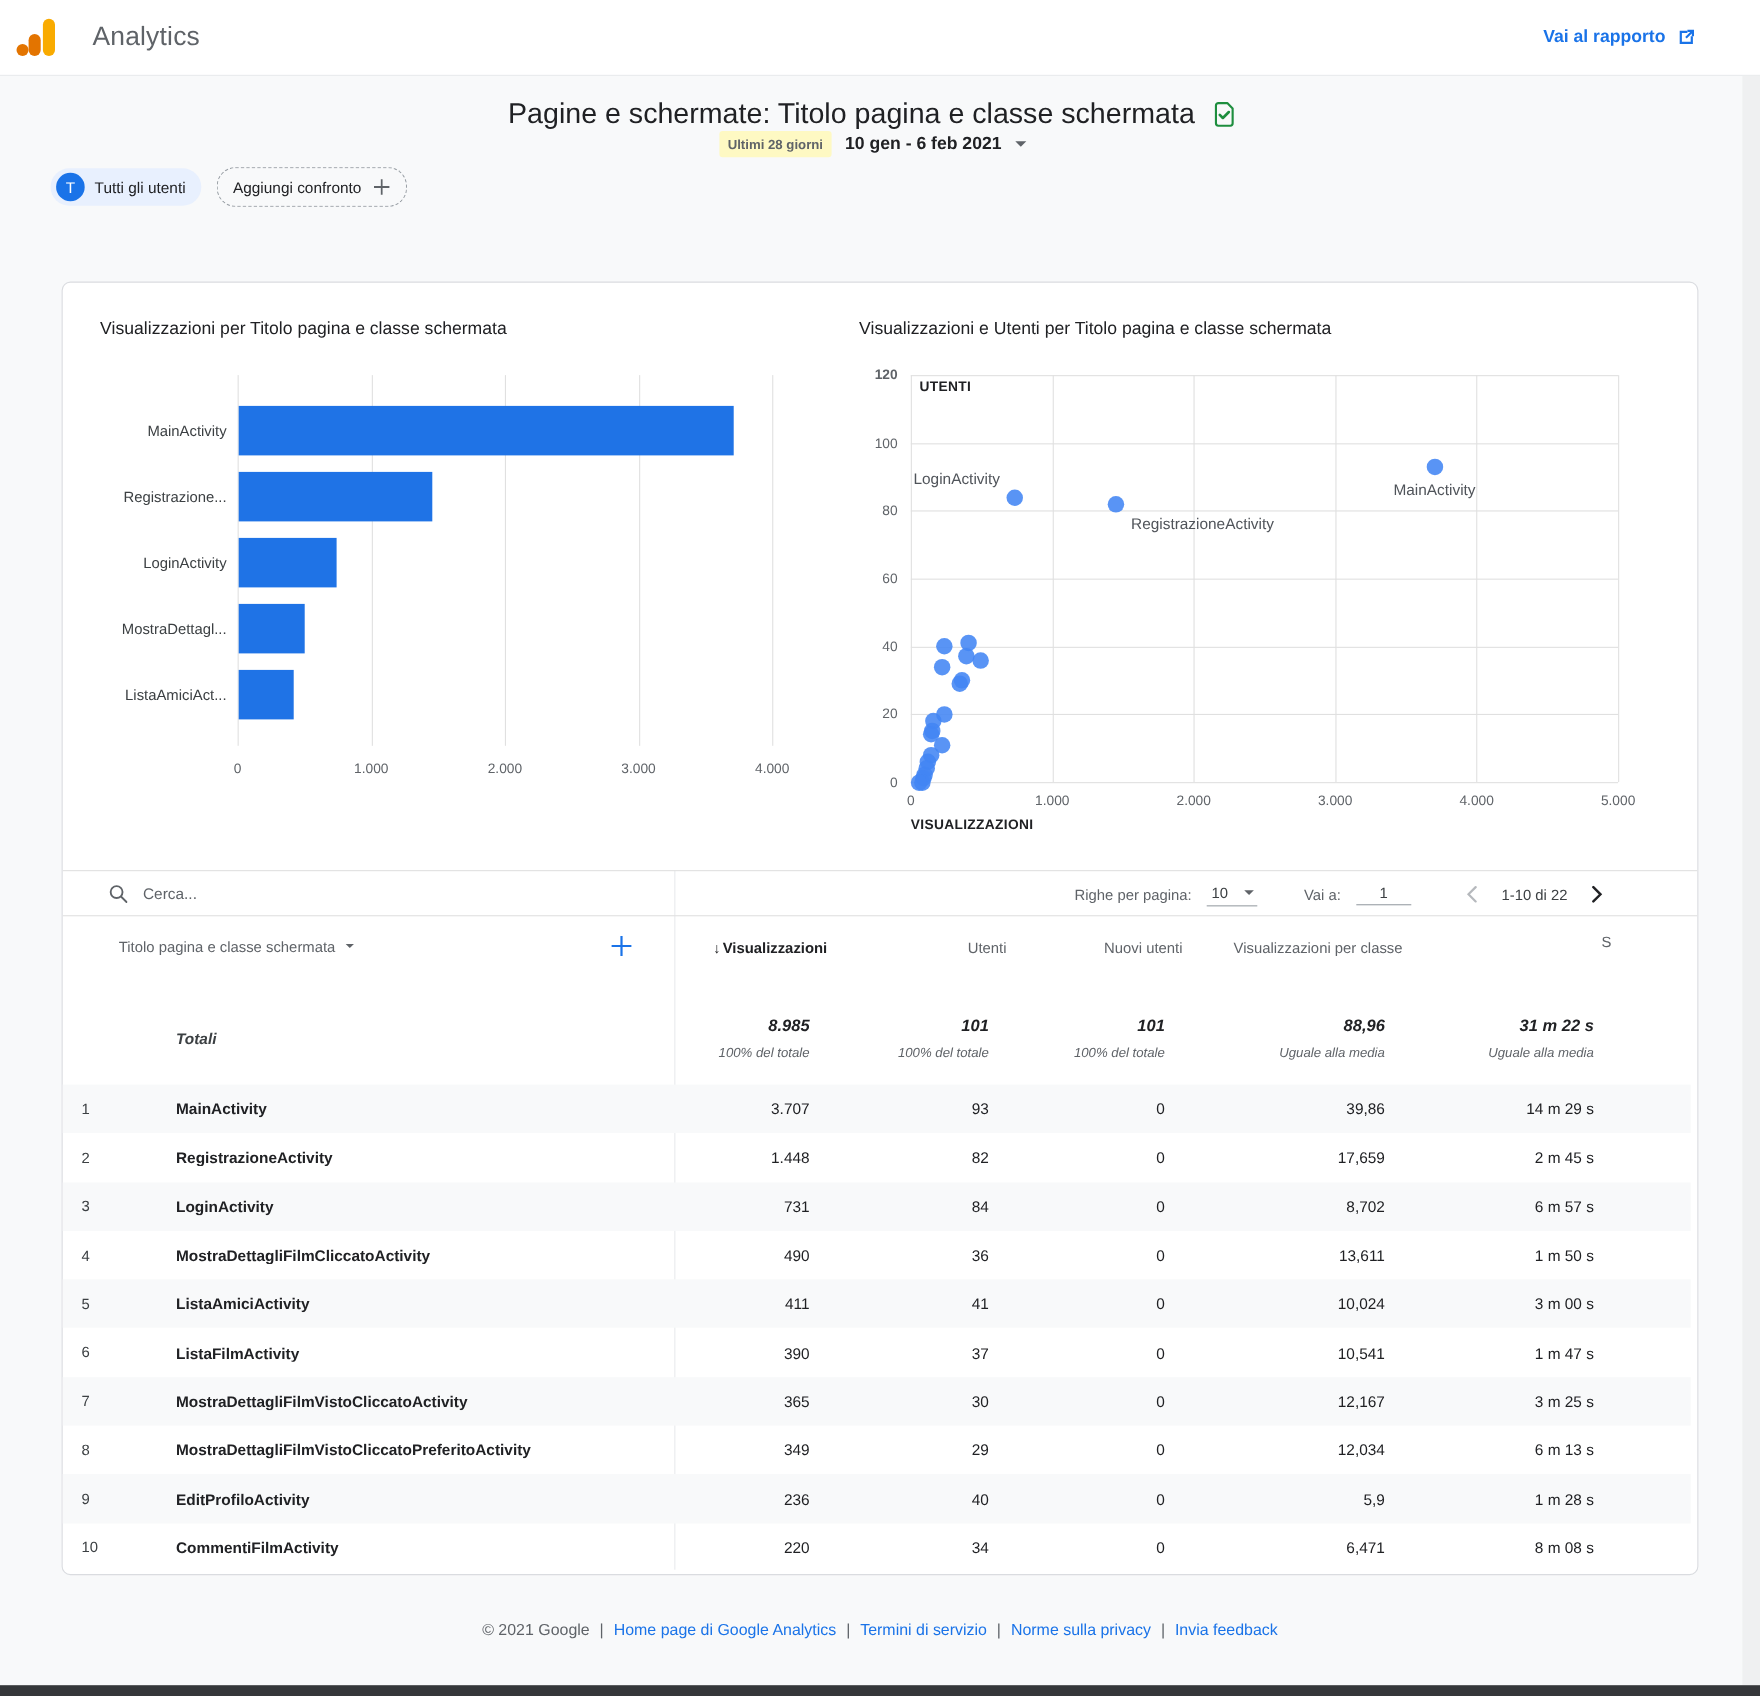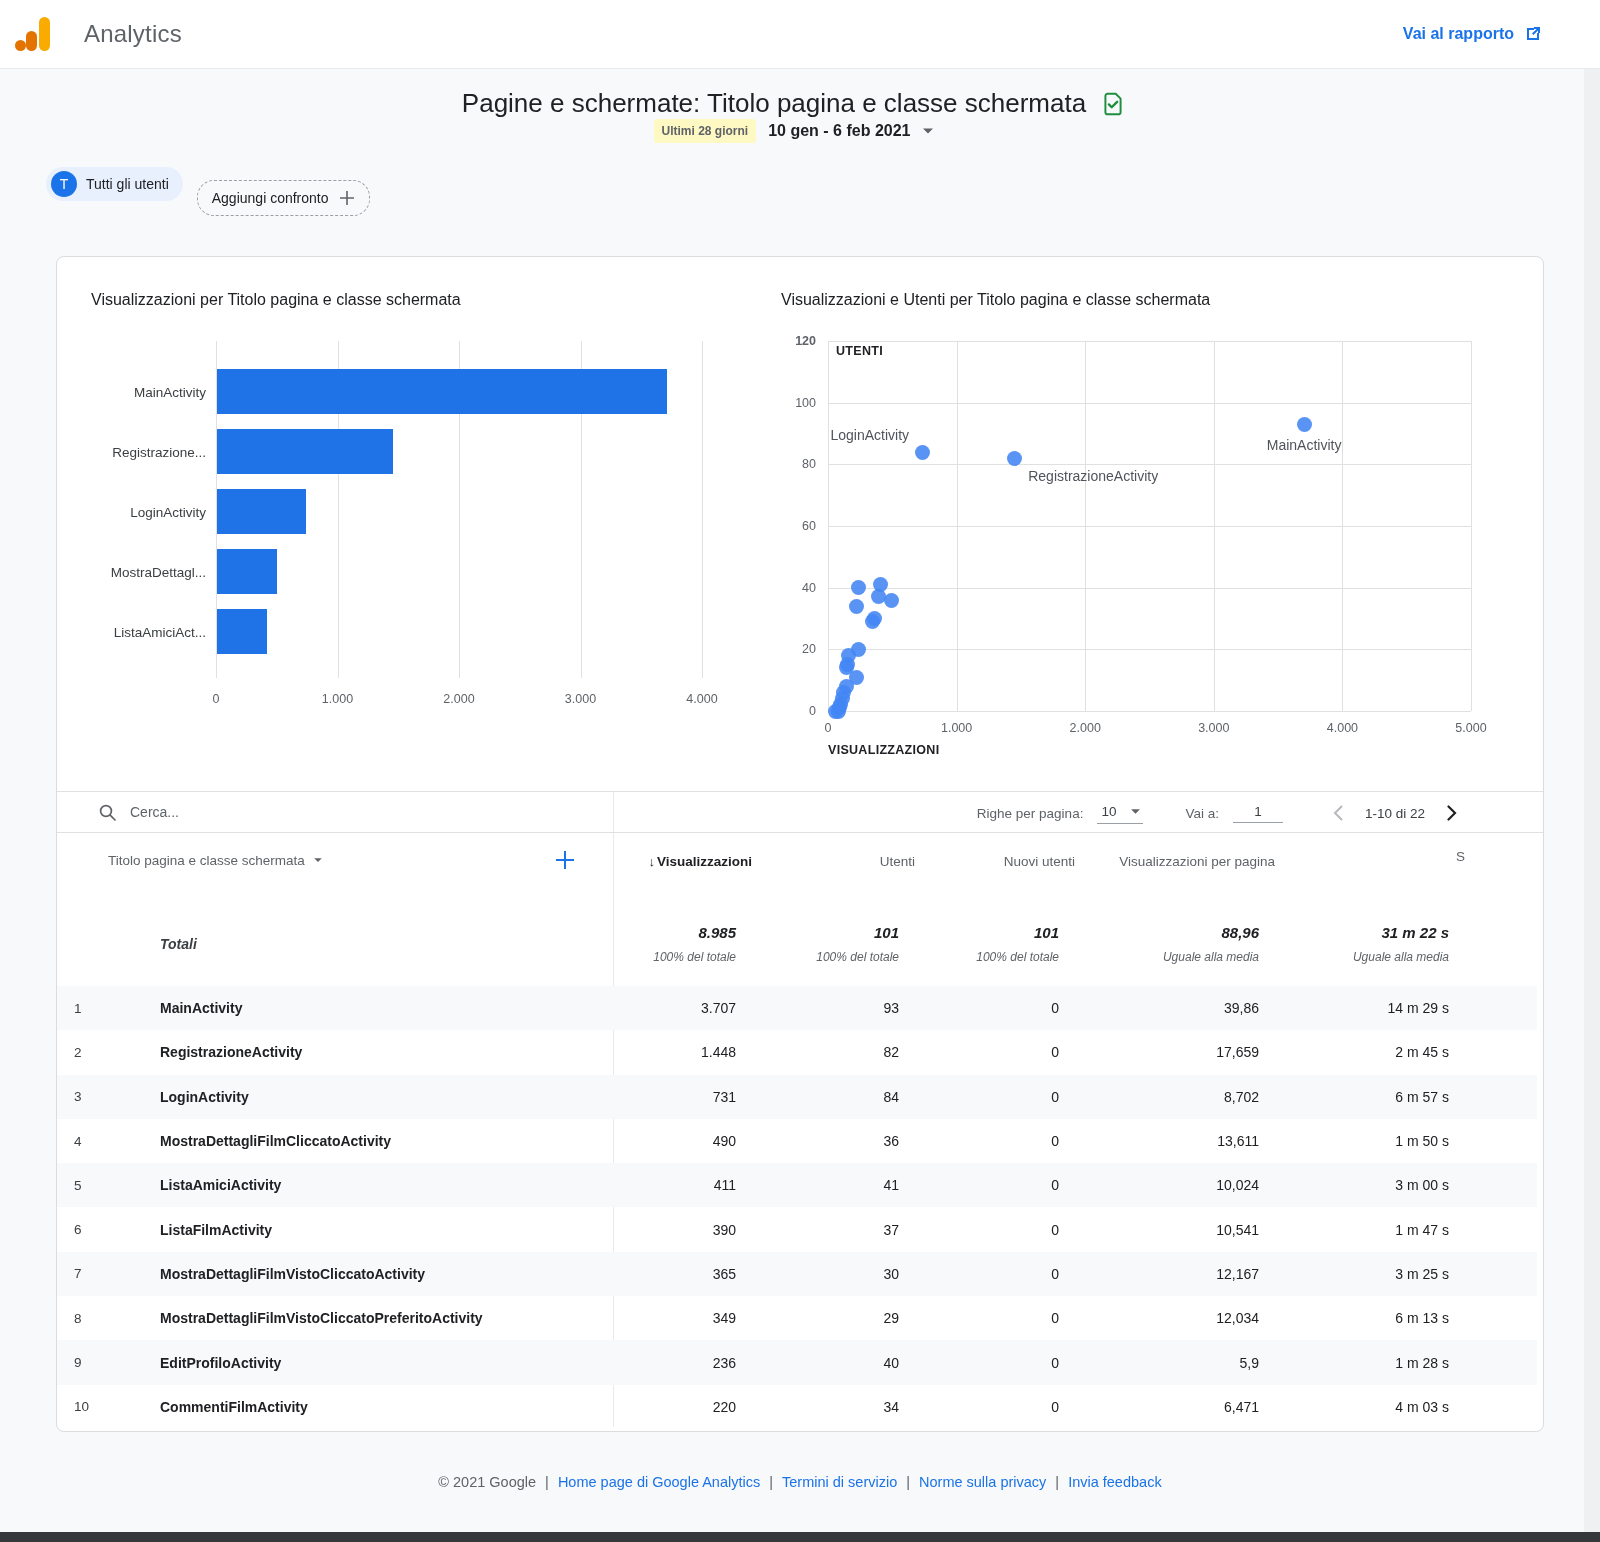--- a/index.html
+++ b/index.html
@@ -33,21 +33,21 @@
   .chip{
     height:34px;border-radius:17px;display:flex;align-items:center;gap:9px;padding:0 14px 0 5px;
     background:#e8f0fe;font-size:14px;color:#202124;cursor:pointer;
   }
   .chip .avatar{
     width:26px;height:26px;border-radius:50%;background:#1a73e8;color:#fff;font-size:14px;
     display:flex;align-items:center;justify-content:center;
   }
   .chip-dashed{
     height:34px;border-radius:17px;border:1px dashed #9aa0a6;background:transparent;
-    display:flex;align-items:center;gap:10px;padding:0 14px;font-size:14px;color:#202124;cursor:pointer;margin-top:28px;
+    display:flex;align-items:center;gap:10px;padding:0 14px;font-size:14px;color:#202124;cursor:pointer;
   }
   
   .card{
     position:absolute;top:256px;left:56px;width:1488px;height:1176px;background:#fff;
     border:1px solid #dadce0;border-radius:8px;box-sizing:border-box;
   }
   .chart-title{position:absolute;top:34px;font-size:16px;font-weight:normal;color:#202124;margin:0;}
   #bar-title{left:34px;}
   #scatter-title{left:724px;}
   .plot{position:absolute;}
@@ -302,21 +302,21 @@
           <span style="margin-right:8px;cursor:pointer;">
             <svg width="22" height="22" viewBox="0 0 22 22">
                 <path d="M11 2 v18 M2 11 h18" stroke="#1a73e8" stroke-width="2"></path>
               </svg>
           </span>
         </div>
 
       <div class="num-header sorted"><span class="sort-arrow">↓</span><span>Visualizzazioni</span></div>
           <div class="num-header"><span>Utenti</span></div>
           <div class="num-header"><span>Nuovi utenti</span></div>
-          <div class="num-header"><span>Visualizzazioni per pagina</span></div>
+          <div class="num-header"><span>Visualizzazioni per classe</span></div>
           <div class="clip-cell">S</div>
         </div>
     </div>
 
     <div class="totals-row">
       <div class="trow" style="height:85px;font-style:italic;">
         <div></div>
         <div class="totals-label">Totali</div>
 
       <div class="total-cell">
@@ -434,21 +434,21 @@
           <div class="row-val">1 m 28 s</div>
           <div></div>
         </div>
         <div class="trow data-row">
           <div class="row-num">10</div>
           <div class="row-name">CommentiFilmActivity</div>
           <div class="row-val">220</div>
           <div class="row-val">34</div>
           <div class="row-val">0</div>
           <div class="row-val">6,471</div>
-          <div class="row-val">4 m 03 s</div>
+          <div class="row-val">8 m 08 s</div>
           <div></div>
         </div>
       </div>
   </div>
 </div>
 
 <div class="footer">
   <span>© 2021 Google</span>
 
 <span>|</span>

